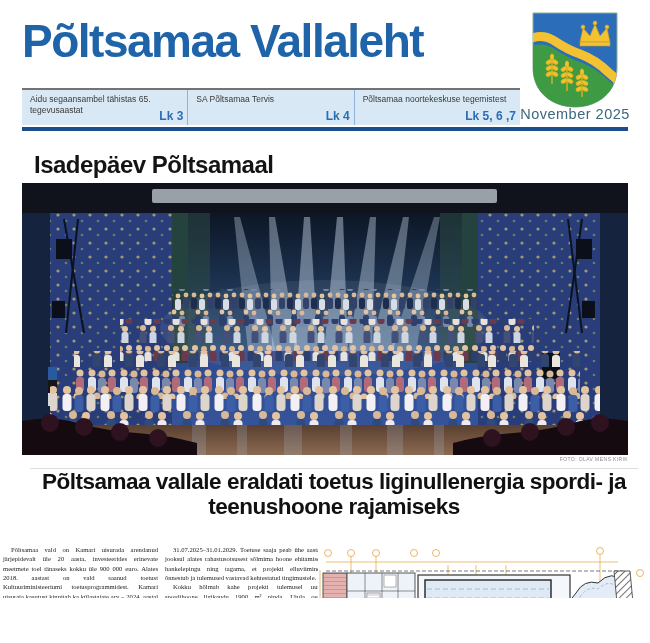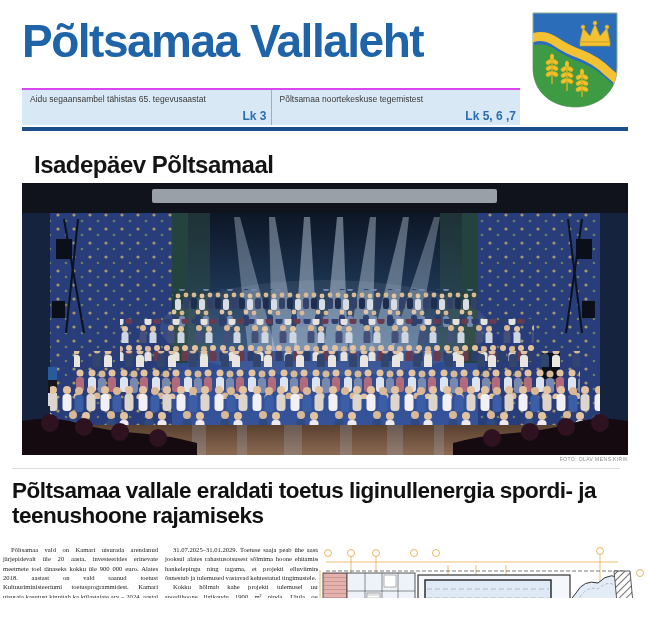--- a/index.html
+++ b/index.html
@@ -6,33 +6,33 @@
   .page{position:relative;width:650px;height:598px;background:#fff;overflow:hidden;
         font-family:"Liberation Sans",sans-serif;}
   
   .masthead-title{position:absolute;left:22px;top:8px;width:500px;
       font-size:46px;font-weight:bold;letter-spacing:-1.5px;color:#1f64a9;line-height:1.45;}
   .crest{position:absolute;left:528px;top:10px;width:94px;height:100px;}
   .issue-date{position:absolute;left:520px;top:106px;width:110px;text-align:center;
       font-size:14.5px;color:#3d6880;letter-spacing:.5px;}
   
   .teasers{position:absolute;left:22px;top:88px;width:498px;height:37px;
-      background:#d8e8f4;border-top:2px solid #d946ef;display:flex;box-sizing:border-box;}
+      background:#d8e8f4;border-top:2px solid #737373;display:flex;box-sizing:border-box;}
   .teaser{position:relative;flex:1;padding:4px 8px 2px 8px;box-sizing:border-box;}
   .teaser+.teaser{border-left:1px solid #8db3d6;}
   .teaser-text{font-size:8.5px;color:#3a3a3a;line-height:1.3;}
   .teaser-page{position:absolute;right:4px;bottom:2px;font-size:12px;font-weight:bold;color:#2b6db4;}
   .thick-rule{position:absolute;left:22px;top:127px;width:606px;height:4px;background:#1c4e8c;}
   
   .headline-1{position:absolute;left:22px;top:139px;font-size:24px;font-weight:bold;
       letter-spacing:-0.5px;color:#141414;margin:12px;}
   .photo-wrap{position:absolute;left:22px;top:183px;width:606px;height:272px;overflow:hidden;}
   .photo-credit{position:absolute;right:22px;top:456px;font-size:5px;color:#8a8a8a;
       letter-spacing:.4px;}
-  .article2{position:absolute;left:12px;top:468px;width:608px;border-top:1px solid #ddd;padding-top:9px;}
+  .article2{position:absolute;left:30px;top:468px;width:608px;border-top:1px solid #ddd;text-align:center;}
   .headline-2{font-size:22.5px;font-weight:bold;letter-spacing:-0.5px;line-height:1.13;
       color:#111;margin:0;}
   
   .bottom{position:absolute;left:0;top:545px;width:650px;height:98px;overflow:hidden;}
   .bodycols{position:absolute;left:3px;top:0;width:318px;display:flex;gap:7px;}
   .bodycol{width:155px;font-family:"Liberation Serif","DejaVu Serif",serif;
       font-size:6.6px;line-height:1.42;text-align:justify;color:#1c1c1c;}
   .bodycol p{margin:0;text-indent:8px;}
   .plan{position:absolute;left:318px;top:0;width:332px;height:98px;overflow:hidden;}
 </style>
@@ -92,25 +92,30 @@
               <ellipse cx="3" cy="10" rx="3" ry="1.7" transform="rotate(30 3 10)"></ellipse>
             <ellipse cx="-3" cy="16" rx="3" ry="1.7" transform="rotate(-30 -3 16)"></ellipse>
               <ellipse cx="3" cy="16" rx="3" ry="1.7" transform="rotate(30 3 16)"></ellipse>
             <ellipse cx="0" cy="-1" rx="1.6" ry="3"></ellipse>
           </g>
         </g>
       </g>
     </svg>
   </div>
 
+  <div class="issue-date">November  2025</div>
 
   <div class="teasers">
     <div class="teaser">
       <div class="teaser-text">Aidu segaansambel tähistas 65. tegevusaastat</div>
       <div class="teaser-page">Lk 3</div>
+    </div>
+    <div class="teaser">
+      <div class="teaser-text">SA Põltsamaa Tervis</div>
+      <div class="teaser-page">Lk 4</div>
     </div>
     <div class="teaser">
       <div class="teaser-text">Põltsamaa noortekeskuse tegemistest</div>
       <div class="teaser-page">Lk 5, 6 ,7</div>
     </div>
   </div>
 
   <div class="thick-rule"></div>
 
   <h1 class="headline-1">Isadepäev Põltsamaal</h1>

